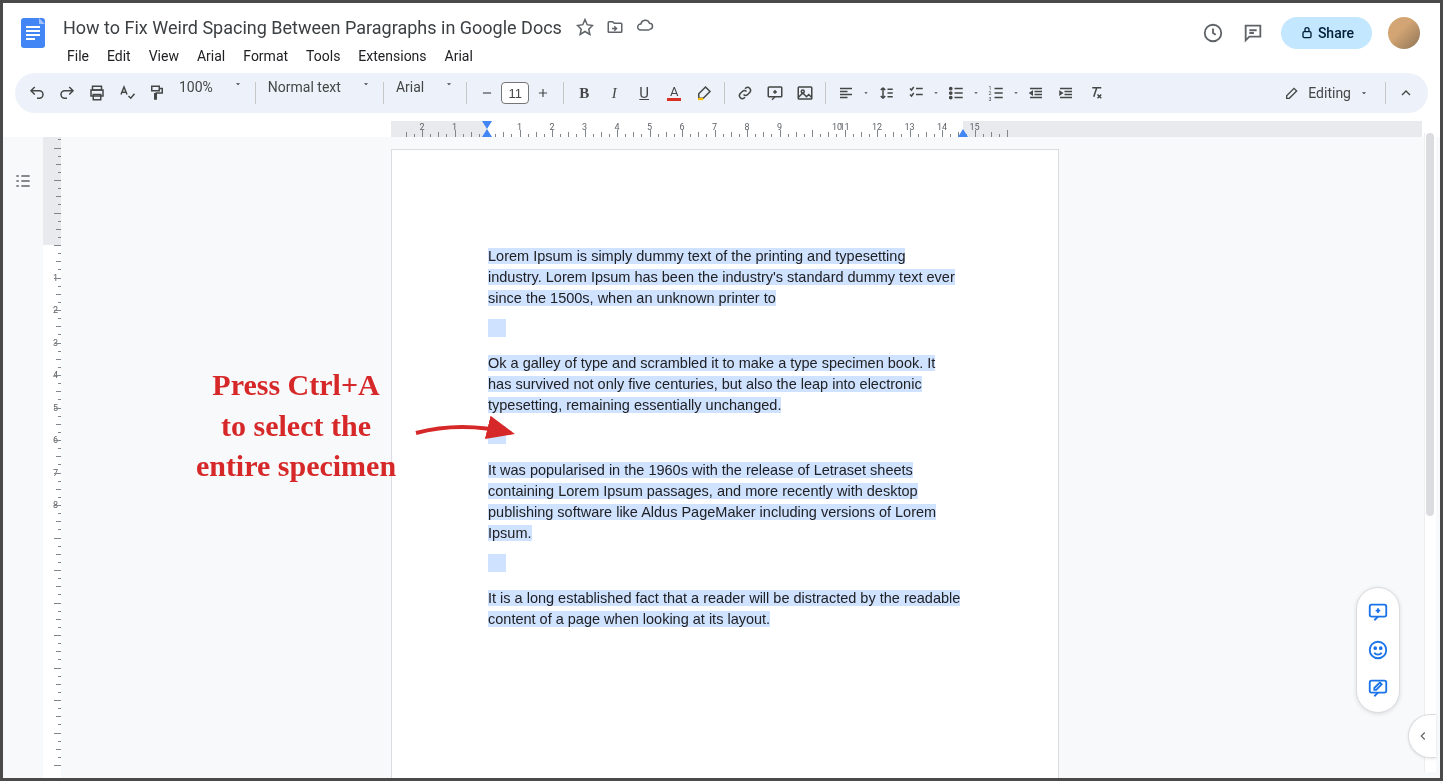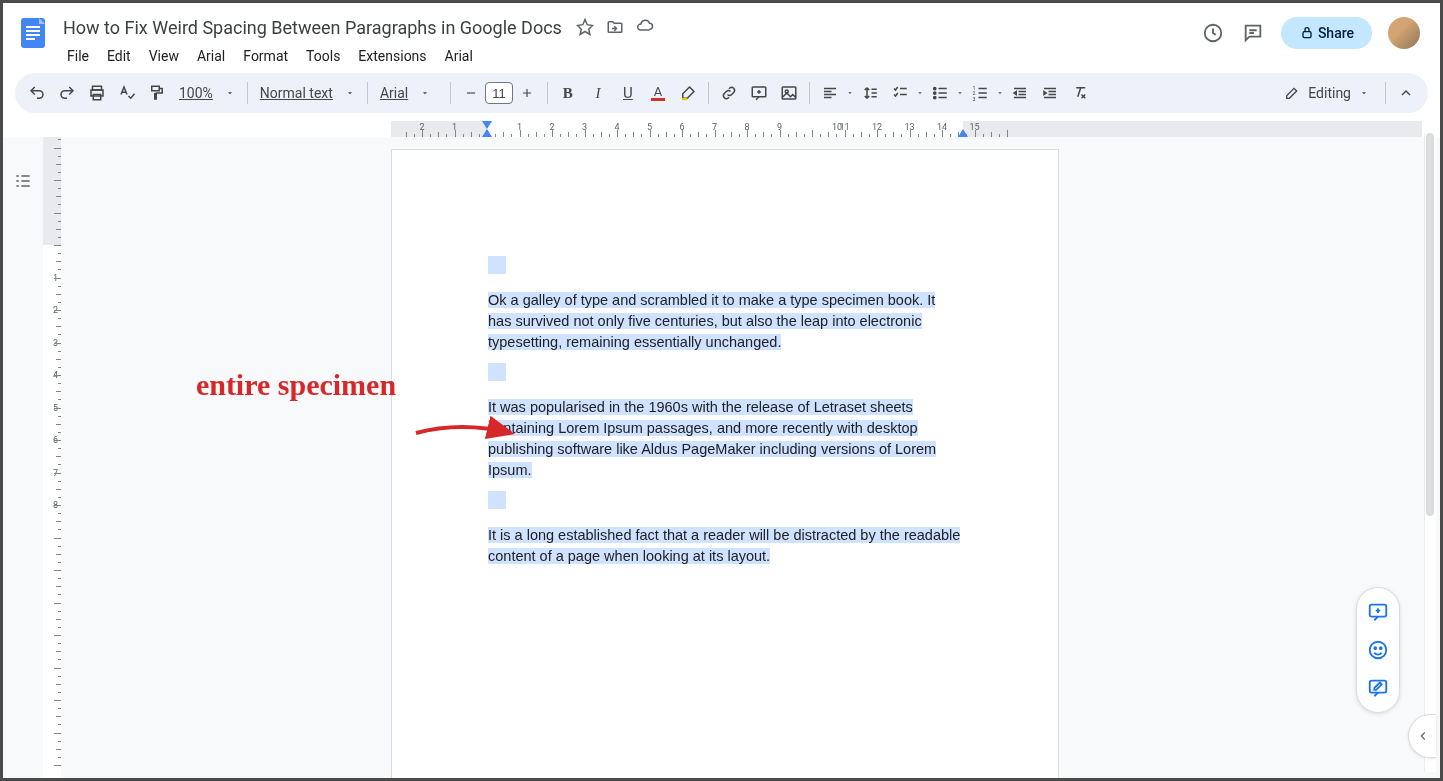--- a/index.html
+++ b/index.html
@@ -82,26 +82,25 @@
   .tb-btn {
     width: 28px; height: 28px;
     display: flex; align-items: center; justify-content: center;
     border-radius: 4px;
     color: #444746;
     cursor: pointer;
     flex-shrink: 0;
   }
   .tb-sep { width: 1px; height: 22px; background: #c7c7c7; margin: 0 4px; flex-shrink: 0; }
   .tb-select {
-    display: flex; align-items: center; gap: 12px;
+    display: flex; align-items: flex-start; gap: 20px;
     padding: 0 6px; height: 28px;
     font-size: 14px; color: #444746;
     cursor: pointer;
     border-radius: 4px;
-    text-decoration: underline;
   }
   .fontsize-group { display:flex; align-items:center; gap:0; }
   .fontsize-input {
     width: 28px; height: 22px;
     border: 1px solid #747775;
     border-radius: 4px;
     text-align: center;
     font-size: 13px;
     background: #fff;
     color: #444746;
@@ -742,29 +741,32 @@
       <div class="vtick" style="top: 587.375px; width: 3px;"></div>
       <div class="vtick" style="top: 595.5px; width: 7px;"></div>
       <div class="vtick" style="top: 603.625px; width: 3px;"></div>
       <div class="vtick" style="top: 611.75px; width: 5px;"></div>
       <div class="vtick" style="top: 619.875px; width: 3px;"></div>
       <div class="vtick" style="top: 628px; width: 7px;"></div>
     </div>
   <div class="doc-scroll">
     <div class="page" id="page-body">
 
+    <p class="para" style="margin: 0px 0px 2px;"><span class="sel">Lorem Ipsum is simply dummy text of the printing and typesetting industry. Lorem Ipsum has been the industry's standard dummy text ever since the 1500s, when an unknown printer to</span></p>
         <p class="para" style="margin: 10px 0px;"><span class="empty-sel"></span></p>
         <p class="para" style="margin: 0px 0px 2px;"><span class="sel">Ok a galley of type and scrambled it to make a type specimen book. It has survived not only five centuries, but also the leap into electronic typesetting, remaining essentially unchanged.</span></p>
         <p class="para" style="margin: 10px 0px;"><span class="empty-sel"></span></p>
         <p class="para" style="margin: 0px 0px 2px;"><span class="sel">It was popularised in the 1960s with the release of Letraset sheets containing Lorem Ipsum passages, and more recently with desktop publishing software like Aldus PageMaker including versions of Lorem Ipsum.</span></p>
         <p class="para" style="margin: 10px 0px;"><span class="empty-sel"></span></p>
         <p class="para" style="margin: 0px 0px 2px;"><span class="sel">It is a long established fact that a reader will be distracted by the readable content of a page when looking at its layout.</span></p>
       </div>
 
     <div class="annotation">
+      <div>Press Ctrl+A</div>
+      <div>to select the</div>
       <div>entire specimen</div>
     </div>
     <svg class="arrow-svg" width="110" height="40">
       <defs>
           <marker id="arrowhead" markerWidth="8" markerHeight="8" refX="6" refY="3" orient="auto">
             <polygon points="0 0, 7 3, 0 6" fill="#d62828"></polygon>
           </marker>
         </defs>
       <path d="M5 20 Q 50 8 100 20" stroke="#d62828" stroke-width="4" fill="none" marker-end="url(#arrowhead)"></path>
     </svg>

